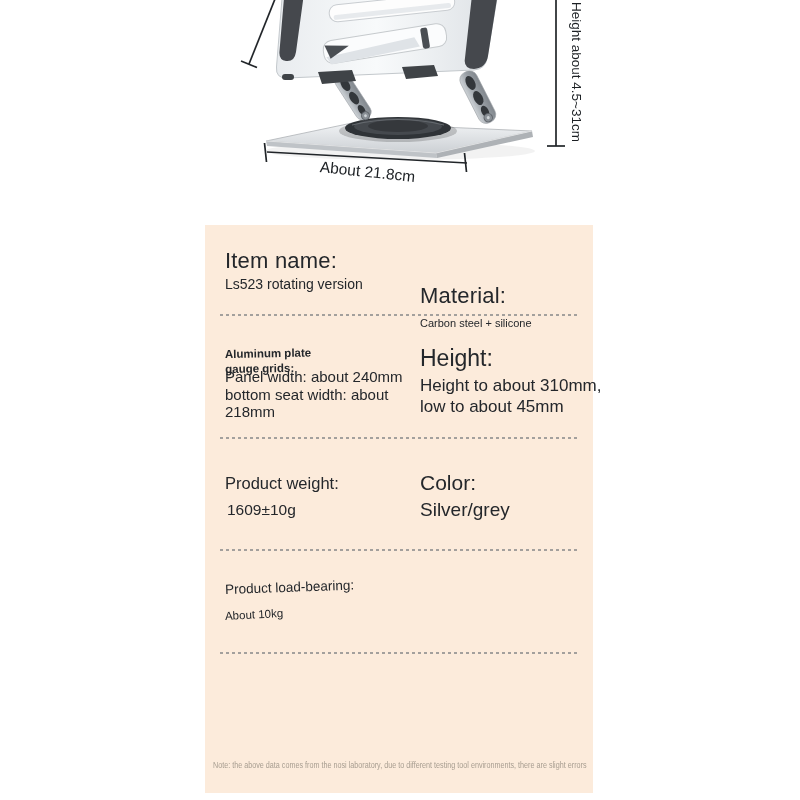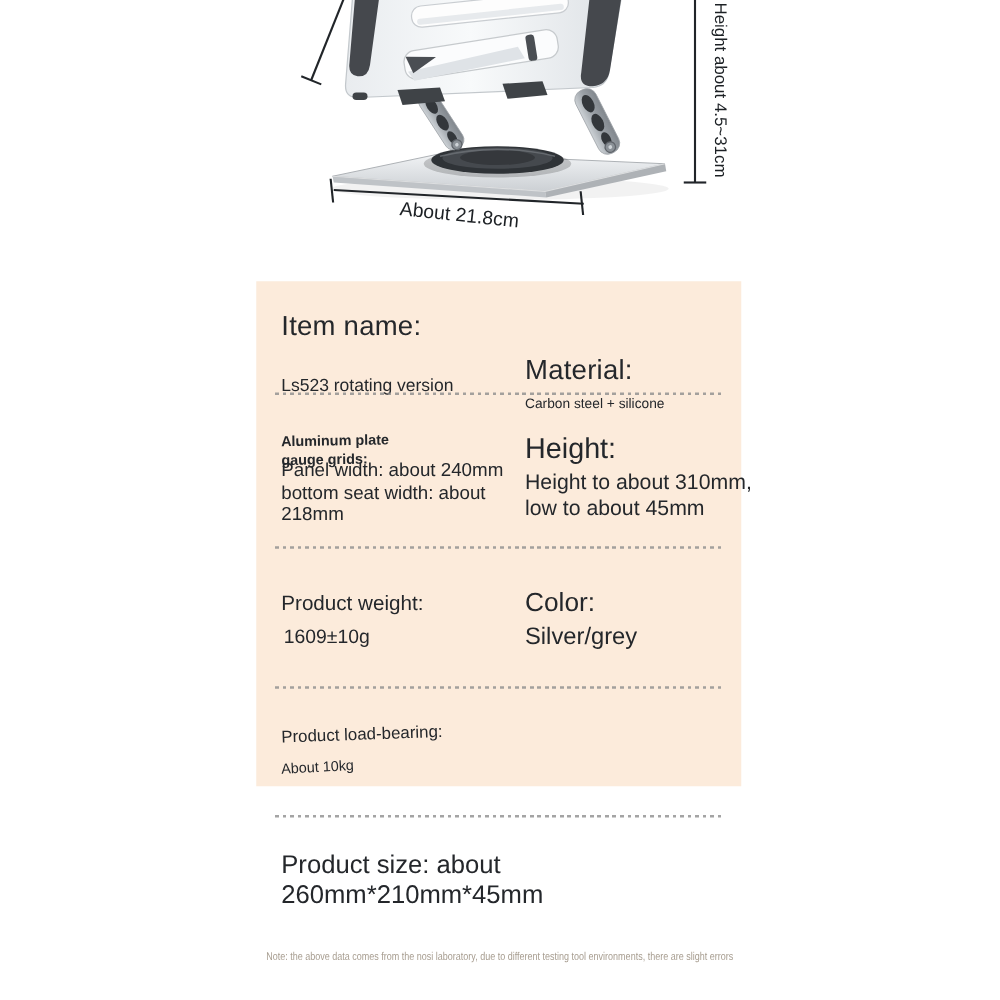--- a/index.html
+++ b/index.html
@@ -12,21 +12,21 @@
   *{margin:0;padding:0;box-sizing:border-box;}
   html,body{background:#fff;}
   body{font-family:"Liberation Sans", sans-serif;color:var(--text-dark);}
   .stage{position:relative;width:800px;height:800px;background:var(--page-bg);overflow:hidden;}
 
   
   .photo{position:absolute;left:0;top:0;width:800px;height:225px;}
   .photo text{font-family:"Liberation Sans", sans-serif;fill:#1c2024;}
 
   
-  .card{position:absolute;left:205px;top:225px;width:388px;height:404px;background:var(--card-bg);}
+  .card{position:absolute;left:205px;top:225px;width:388px;height:568px;background:var(--card-bg);}
   .abs{position:absolute;}
   .h-big{font-size:22px;line-height:24px;color:var(--text-dark);letter-spacing:.2px;}
   .h-big2{font-size:23px;line-height:25px;color:var(--text-dark);}
   .divider{position:absolute;left:15px;width:358px;height:2px;
     background:repeating-linear-gradient(90deg,var(--divider-color) 0 3px,transparent 3px 6px);
     opacity:.8;}
   .small-label{font-size:11.5px;line-height:14.5px;font-weight:bold;}
   .note{font-size:9px;white-space:nowrap;color:var(--note-color);transform:scaleX(.8);transform-origin:left top;letter-spacing:0;}
 </style>
 </head>
@@ -127,21 +127,21 @@
     </g>
 
     <text transform="translate(367,177) rotate(6)" text-anchor="middle" font-size="15.5">About 21.8cm</text>
     <text transform="translate(572,2) rotate(90)" text-anchor="start" font-size="13.5">Height about 4.5~31cm</text>
   </svg>
 
   <div class="card">
 
     <div class="abs" style="left:20px;top:24px;">
       <div class="h-big">Item name:</div>
-      <div style="font-size:14px;margin-top:27px;">Ls523 rotating version</div>
+      <div style="font-size:14px;margin-top:3px;">Ls523 rotating version</div>
     </div>
     <div class="abs" style="left:215px;top:22px;margin-top:37px;">
       <div class="h-big">Material:</div>
       <div style="font-size:11px;margin-top:9px;">Carbon steel + silicone</div>
     </div>
     <div class="divider" style="top:89px;"></div>
 
     <div class="abs small-label" style="left:20px;top:121px;width:118px;transform:rotate(-1deg);">Aluminum plate gauge grids:</div>
     <div class="abs" style="left:20px;top:143px;width:192px;font-size:15px;line-height:17.5px;">Panel width: about 240mm bottom seat width: about 218mm</div>
     <div class="abs h-big2" style="left:215px;top:121px;text-align:center;">Height:</div>
@@ -151,18 +151,17 @@
     <div class="abs" style="left:20px;top:249px;font-size:16.5px;">Product weight:</div>
     <div class="abs" style="left:22px;top:276px;font-size:15.5px;">1609±10g</div>
     <div class="abs" style="left:215px;top:246px;font-size:21px;text-align:center;">Color:</div>
     <div class="abs" style="left:215px;top:274px;font-size:19px;">Silver/grey</div>
     <div class="divider" style="top:324px;"></div>
 
     <div class="abs" style="left:20px;top:357px;font-size:13.5px;transform:rotate(-2deg);transform-origin:left;">Product load-bearing:</div>
     <div class="abs" style="left:20px;top:385px;font-size:11.5px;transform:rotate(-3deg);transform-origin:left;">About 10kg</div>
     <div class="divider" style="top:427px;"></div>
 
-    <div class="abs" style="left:20px;top:455px;width:258px;font-size:20.5px;line-height:23.5px;">Product size: about 260mm*210mm*45mm</div>
 
     <div class="abs note" style="left:8px;top:535px;">Note: the above data comes from the nosi laboratory, due to different testing tool environments, there are slight errors</div>
   </div>
 
 </div>
 
 </body></html>

